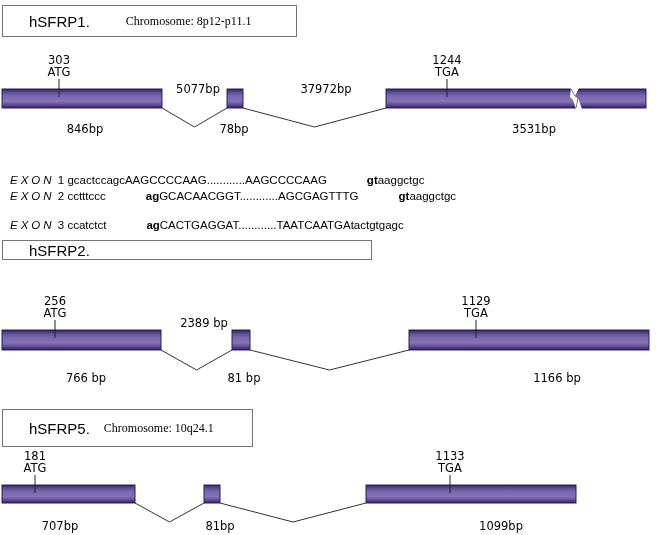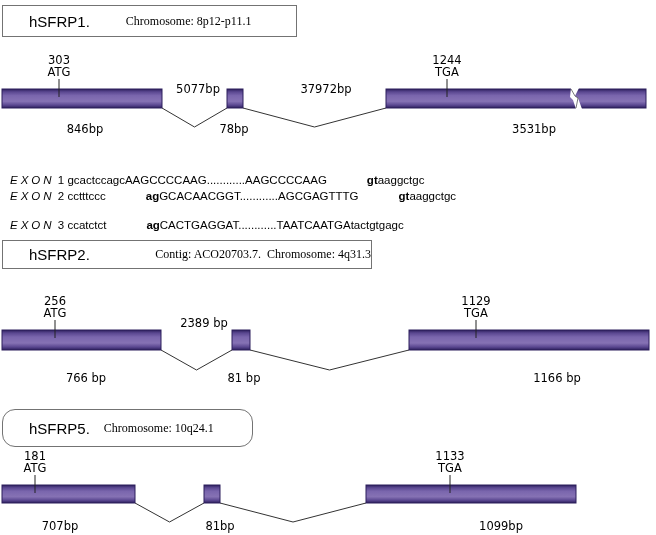--- a/index.html
+++ b/index.html
@@ -12,24 +12,24 @@
   .seq { position:absolute; left:10px; font-family:"Liberation Sans", sans-serif; font-size:11.5px; white-space:pre; line-height:14px; }
   .seq .ex { letter-spacing:3px;font-style:italic; }
   .seq b { font-weight:bold;margin-left:40px; }
 </style>
 </head>
 <body>
 
 <div class="title-box" style="left:2px;top:5px;width:295px;height:32px;">
   <span class="gene">hSFRP1.</span><span style="display:inline-block;width:36px"></span><span class="desc">Chromosome: 8p12-p11.1</span>
 </div>
-<div class="title-box" style="left:2px;top:240px;width:370px;height:29px;justify-content:space-between;">
-  <span class="gene">hSFRP2.</span><span style="display:inline-block;width:12px"></span><span class="desc">Contig: ACO20703.7.  Chromosome: 4q31.3</span>
+<div class="title-box" style="left:2px;top:240px;width:370px;height:20px;">
+  <span class="gene">hSFRP2.</span><span style="display:inline-block;width:12px"></span>
 </div>
-<div class="title-box" style="left:2px;top:409px;width:251px;height:38px;border-radius:13px;">
+<div class="title-box" style="left:2px;top:409px;width:251px;height:38px;">
   <span class="gene">hSFRP5.</span><span style="display:inline-block;width:14px"></span><span class="desc">Chromosome: 10q24.1</span>
 </div>
 
 <svg id="diagram" width="656" height="535" viewBox="0 0 656 535" xmlns="http://www.w3.org/2000/svg">
   <defs>
     <linearGradient id="exonGrad" x1="0" y1="0" x2="0" y2="1">
       <stop offset="0" stop-color="#2c1f5c"></stop>
       <stop offset="0.15" stop-color="#5a4790"></stop>
       <stop offset="0.35" stop-color="#7a66ad"></stop>
       <stop offset="0.65" stop-color="#8672b4"></stop>

